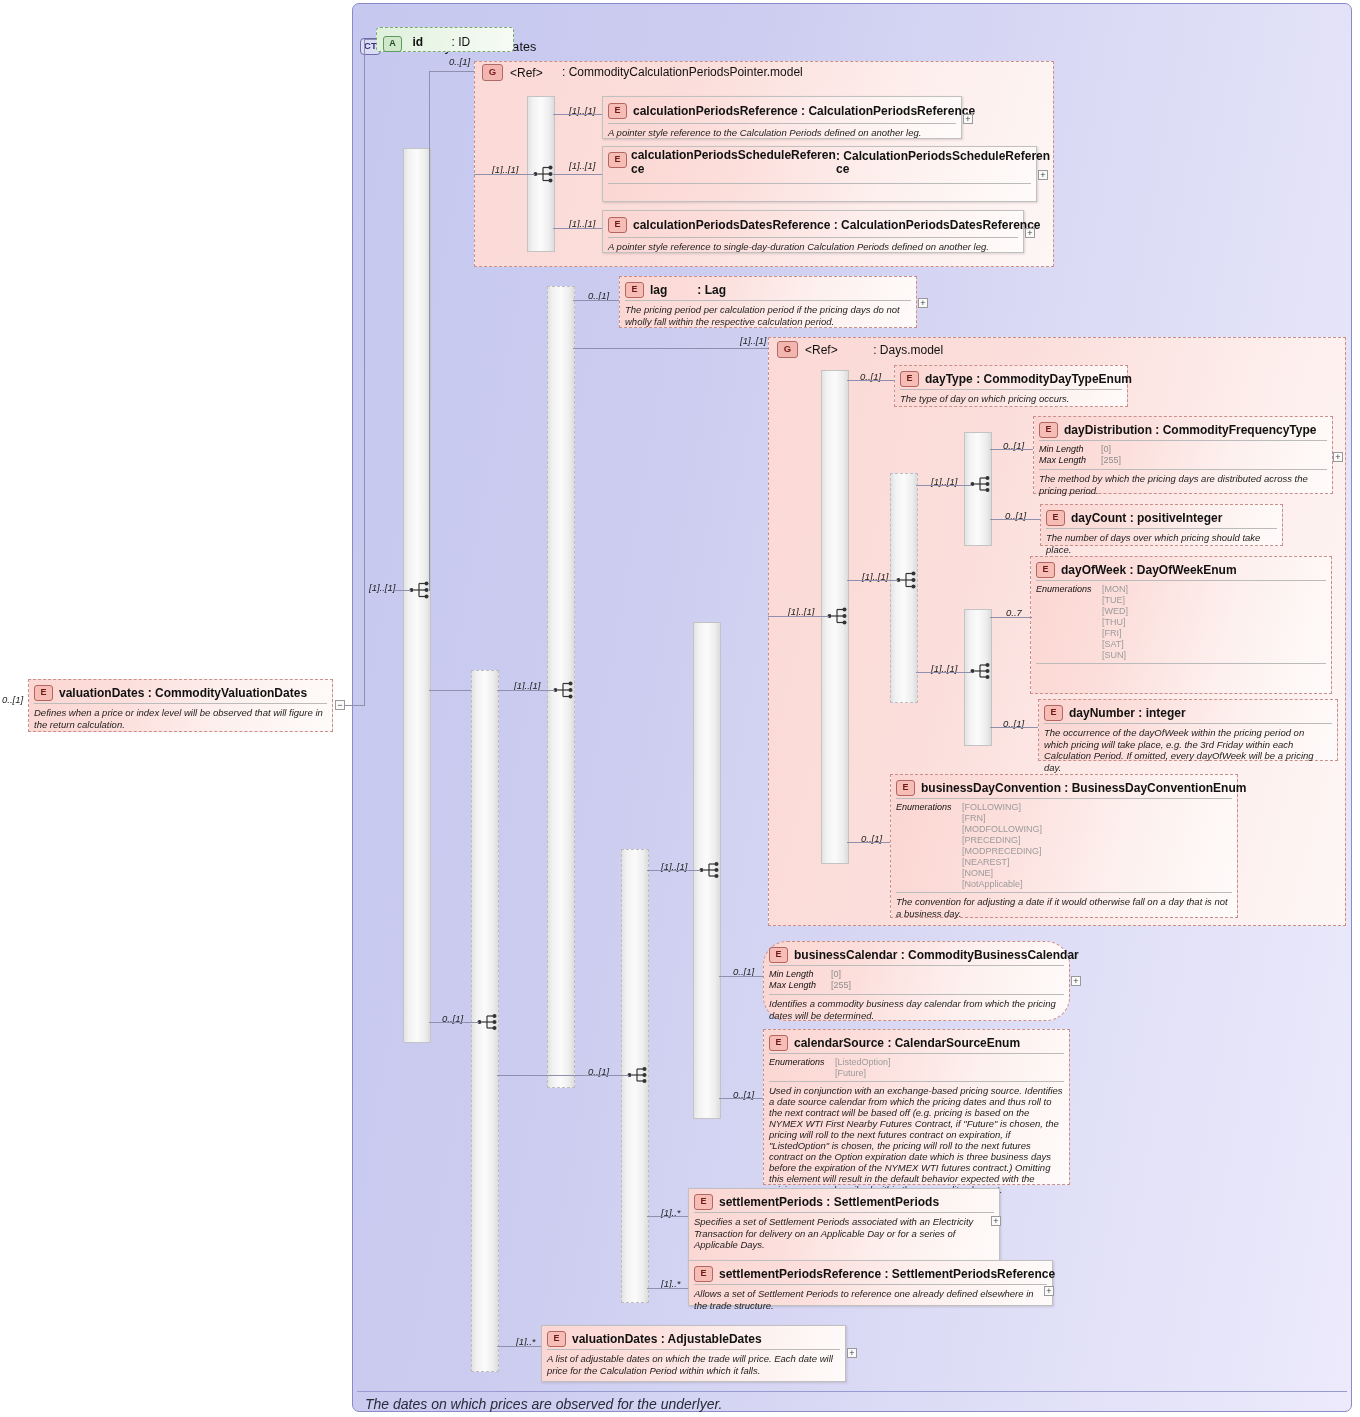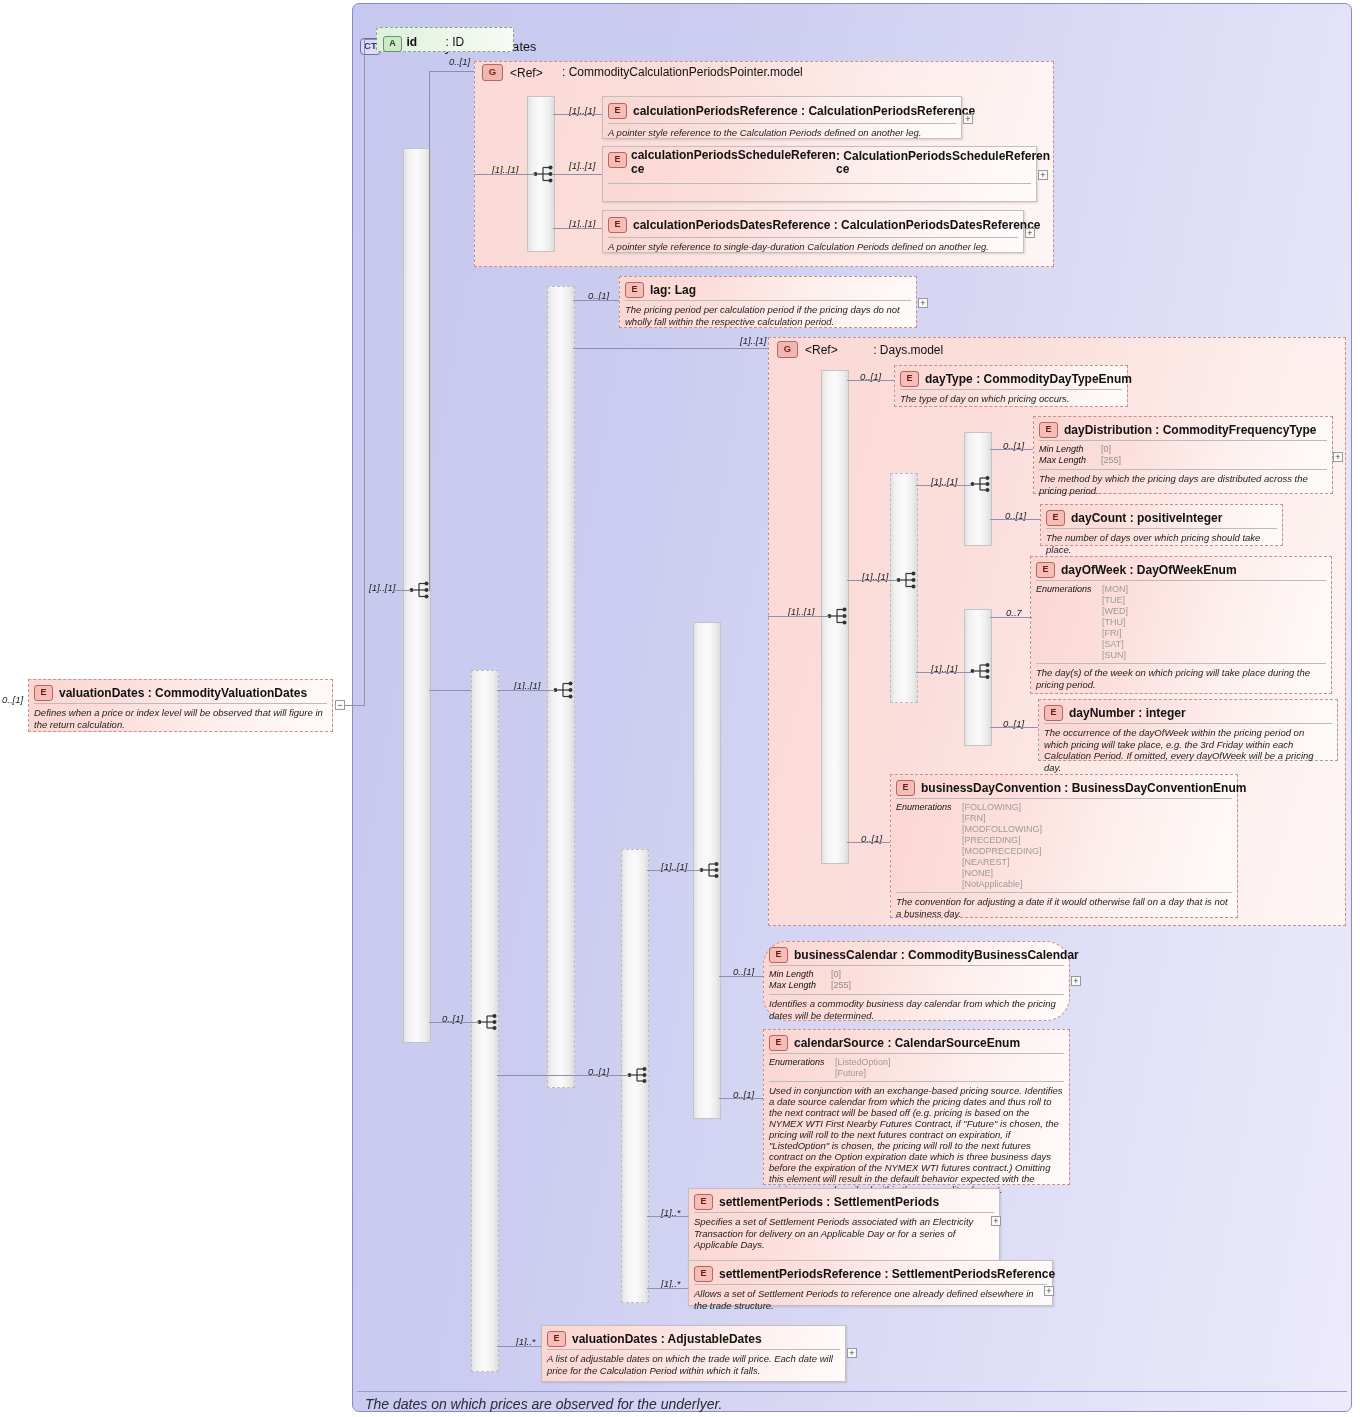--- a/index.html
+++ b/index.html
@@ -124,21 +124,21 @@
     <div class="el-sep"></div>
     <div class="el-doc">Defines when a price or index level will be observed that will figure in the return calculation.</div>
   </div>
   <div class="card" style="left:2px;top:694px;">0..[1]</div>
   <div class="abs minus" style="left:335px;top:700px;">−</div>
   <div class="ln h" style="left:345px;top:705px;width:10px;"></div>
 
   <div class="abs attr-box" style="left:376px;top:27px;width:138px;height:25px;">
     <div style="padding:4px 0 0 6px;">
       <span class="attr-badge">A</span>
-      <span class="attr-name" style="">id</span>
+      <span class="attr-name" style="margin-left:6px;">id</span>
       <span class="attr-type" style="margin-left:24px;">: ID</span>
     </div>
   </div>
 
   <div class="ln v" style="left:364px;top:39px;height:667px;"></div>
   <div class="ln h" style="left:364px;top:39px;width:12px;"></div>
   <div class="ln h" style="left:355px;top:705px;width:9px;"></div>
 
   <div class="rail" style="left:403px;top:148px;width:26px;height:893px;"></div>
 
@@ -232,21 +232,21 @@
       <circle cx="17.5" cy="3.5" r="2" fill="#333"></circle>
       <circle cx="17.5" cy="10" r="2" fill="#333"></circle>
       <circle cx="17.5" cy="16.5" r="2" fill="#333"></circle>
     </svg>
   </div>
   <div class="card" style="left:514px;top:680px;">[1]..[1]</div>
   <div class="ln h" style="left:429px;top:690px;width:126px;"></div>
 
   <div class="abs el dashed" style="left:619px;top:276px;width:298px;height:52px;">
     <div class="el-head" style="padding:3px 6px 2px 5px;">
-      <span class="el-badge">E</span><span class="el-title">lag</span><span class="el-title" style="">: Lag</span>
+      <span class="el-badge">E</span><span class="el-title">lag</span><span class="el-title" style="margin-left:30px;">: Lag</span>
     </div>
     <div class="el-sep"></div>
     <div class="el-doc">The pricing period per calculation period if the pricing days do not wholly fall within the respective calculation period.</div>
   </div>
   <div class="card" style="left:588px;top:290px;">0..[1]</div>
   <div class="ln h" style="left:573px;top:300px;width:46px;"></div>
   <div class="abs plus" style="left:918px;top:298px;">+</div>
 
   <div class="abs grp-box" style="left:768px;top:337px;width:578px;height:589px;"></div>
   <div class="abs grp-head" style="left:777px;top:341px;width:400px;">
@@ -370,21 +370,20 @@
         <span style="display:block">[MON]</span>
         <span style="display:block">[TUE]</span>
         <span style="display:block">[WED]</span>
         <span style="display:block">[THU]</span>
         <span style="display:block">[FRI]</span>
         <span style="display:block">[SAT]</span>
         <span style="display:block">[SUN]</span>
       </span>
     </div>
     <div class="el-sep"></div>
-    <div class="el-doc">The day(s) of the week on which pricing will take place during the pricing period.</div>
   </div>
   <div class="card" style="left:1006px;top:607px;">0..7</div>
   <div class="ln h" style="left:990px;top:617px;width:42px;"></div>
 
   <div class="abs el dashed" style="left:1038px;top:699px;width:300px;height:62px;">
     <div class="el-head" style="padding:3px 6px 2px 5px;">
       <span class="el-badge">E</span><span class="el-title">dayNumber : integer</span>
     </div>
     <div class="el-sep"></div>
     <div class="el-doc">The occurrence of the dayOfWeek within the pricing period on which pricing will take place, e.g. the 3rd Friday within each Calculation Period. If omitted, every dayOfWeek will be a pricing day.</div>

